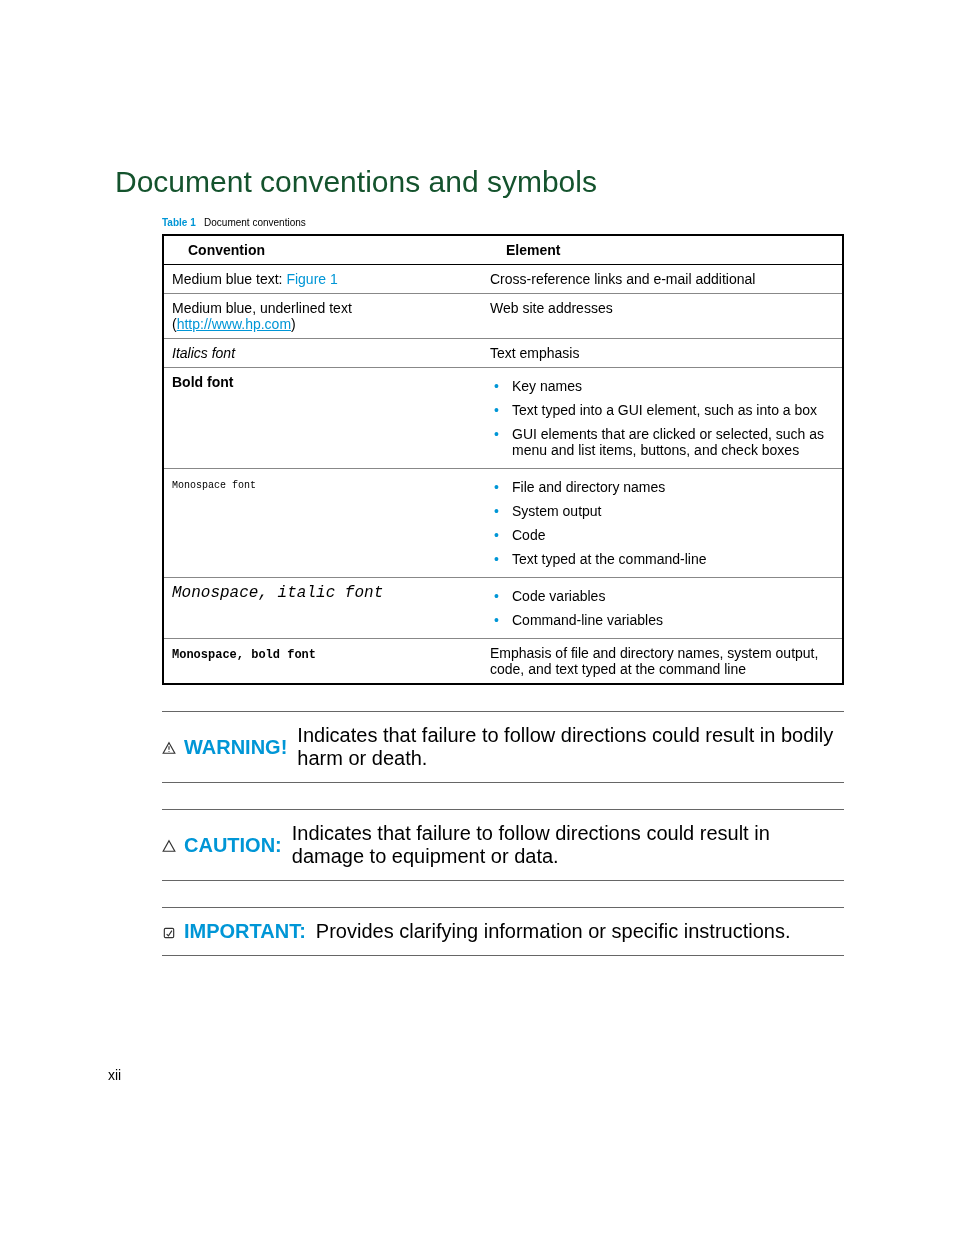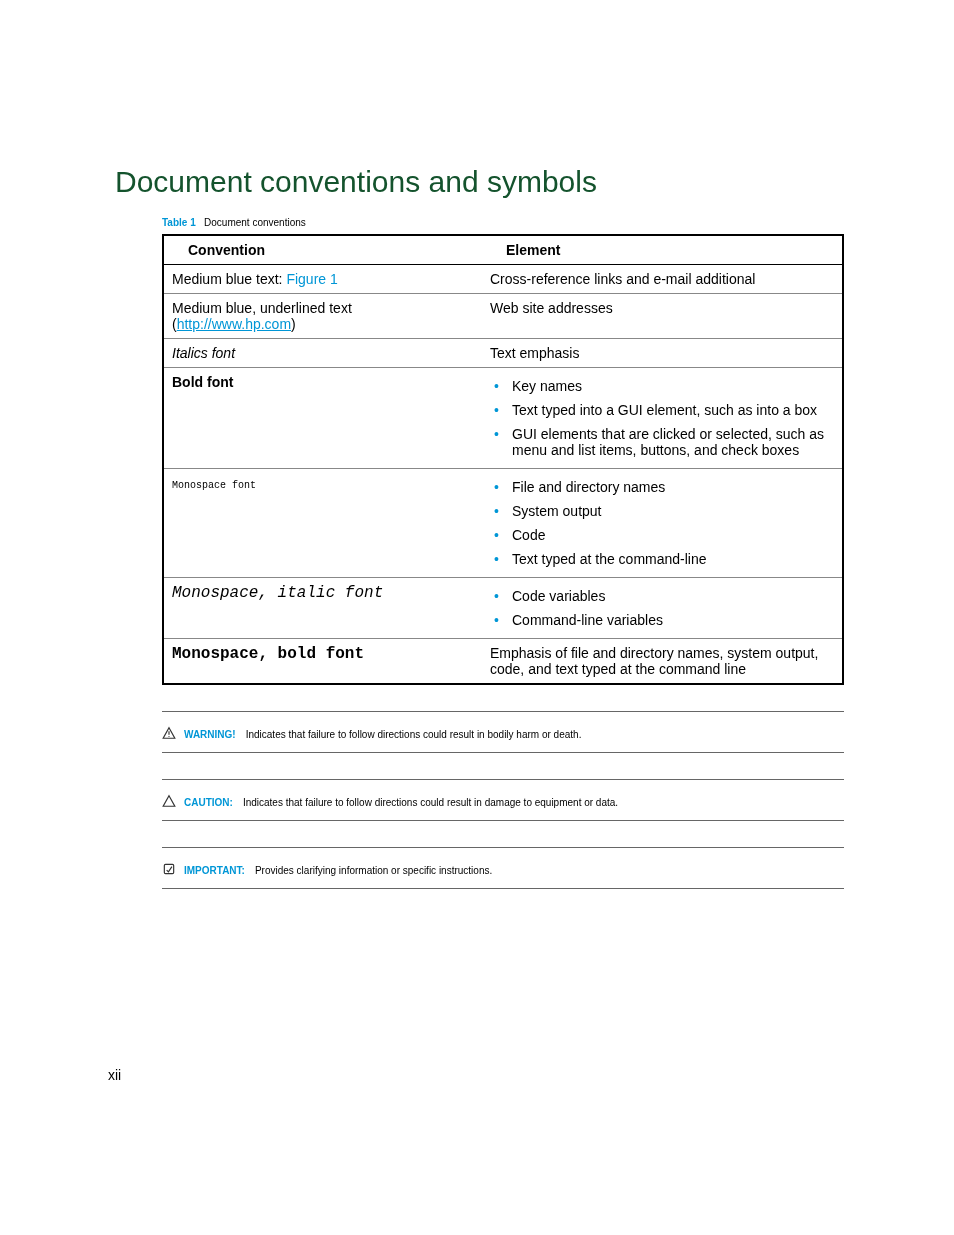--- a/index.html
+++ b/index.html
@@ -63,21 +63,21 @@
   table.conventions th:last-child,
   table.conventions td:last-child {
     border-right: 2px solid #000;
   }
   .bluelink { color: #0096d6; }
   .underline { text-decoration: underline; }
   .boldfont { font-weight: bold; }
   .italicfont { font-style: italic; }
   .monofont { font-family: "Courier New", monospace; font-size: 10px; }
   .monoital { font-family: "Courier New", monospace; font-style: italic; font-size: 16px;}
-  .monobold { font-family: "Courier New", monospace; font-weight: bold; font-size: 16px;}
+  .monobold { font-family: "Courier New", monospace; font-weight: bold; font-size: 12px;}
   ul.cell-list {
     margin: 0;
     padding: 0 0 0 18px;
     list-style: none;
   }
   ul.cell-list li {
     position: relative;
     padding: 4px 0 4px 4px;
   }
   ul.cell-list li::before {
@@ -89,23 +89,23 @@
     font-size: 14px;
   }
   .notice-block {
     margin: 26px 0 0 54px;
     width: 682px;
   }
   .notice-block.first { margin-top: 26px; }
   .notice-sep { border: none; border-top: 1px solid #666; margin: 4px 0; }
   .notice-body {
     padding: 8px 0 8px 0;
-    font-size: 10px;
+    font-size: 20px;
     display: flex;
-    align-items: flex-end;
+    align-items: center;
   }
   .notice-icon {
     width: 16px;
     flex: 0 0 16px;
     margin-right: 6px;
     margin-top: 2px;
   }
   .notice-label {
     font-weight: bold;
     color: #0096d6;

